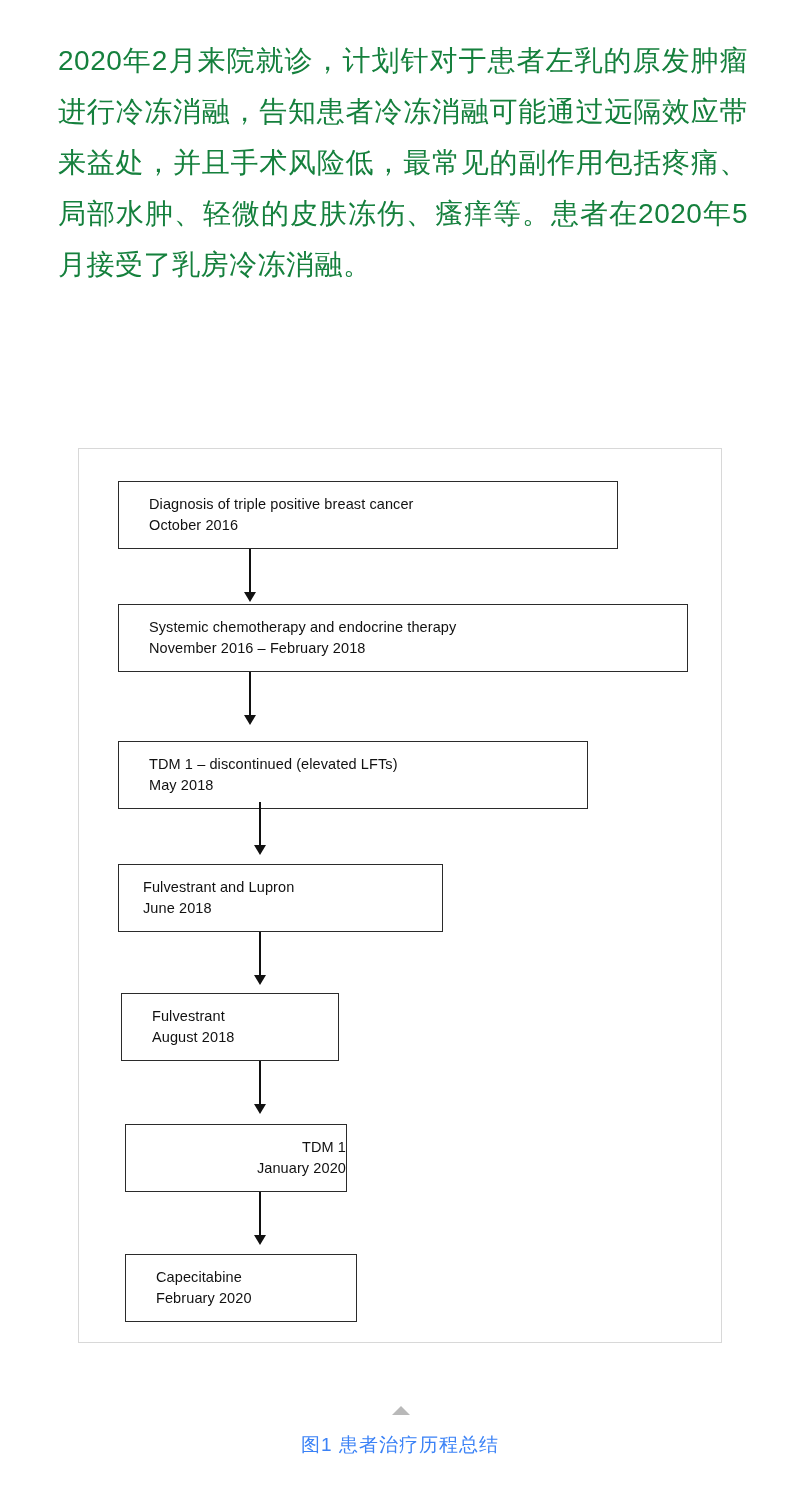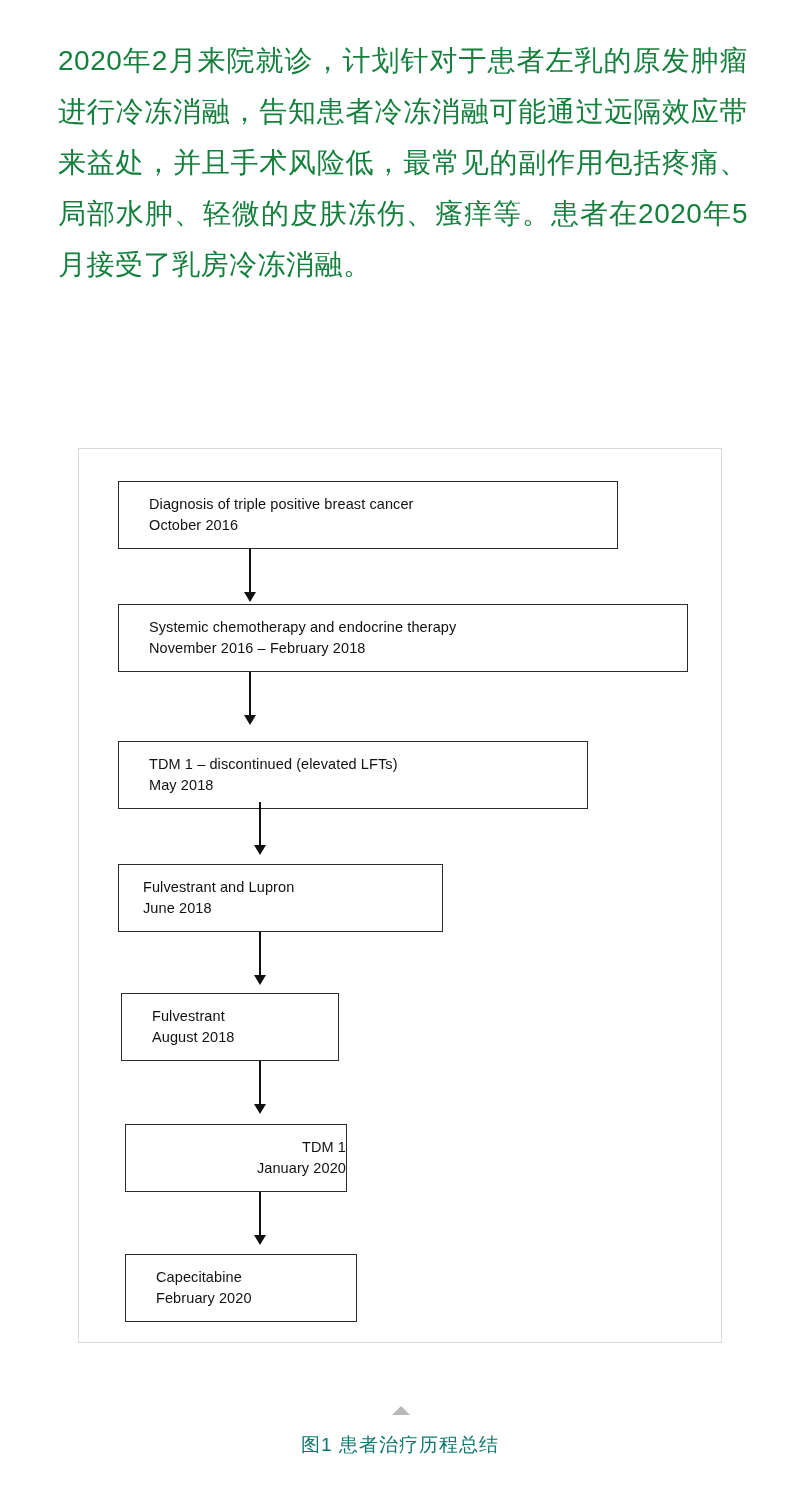--- a/index.html
+++ b/index.html
@@ -94,21 +94,21 @@
     border-right: 9px solid transparent;
     border-bottom: 9px solid #b9b9b9;
   }
   .figure-caption {
     position: absolute;
     left: 0;
     top: 1432px;
     width: 800px;
     text-align: center;
     font-size: 19px;
-    color: #0f766e;
+    color: #3b82f6;
     letter-spacing: 1px;
   }
 </style>
 </head>
 <body>
 
 <div class="article-body">2020年2月来院就诊，计划针对于患者左乳的原发肿瘤进行冷冻消融，告知患者冷冻消融可能通过远隔效应带来益处，并且手术风险低，最常见的副作用包括疼痛、局部水肿、轻微的皮肤冻伤、瘙痒等。患者在2020年5月接受了乳房冷冻消融。</div>
 
 <div class="figure-wrap">
   <div class="flow">

